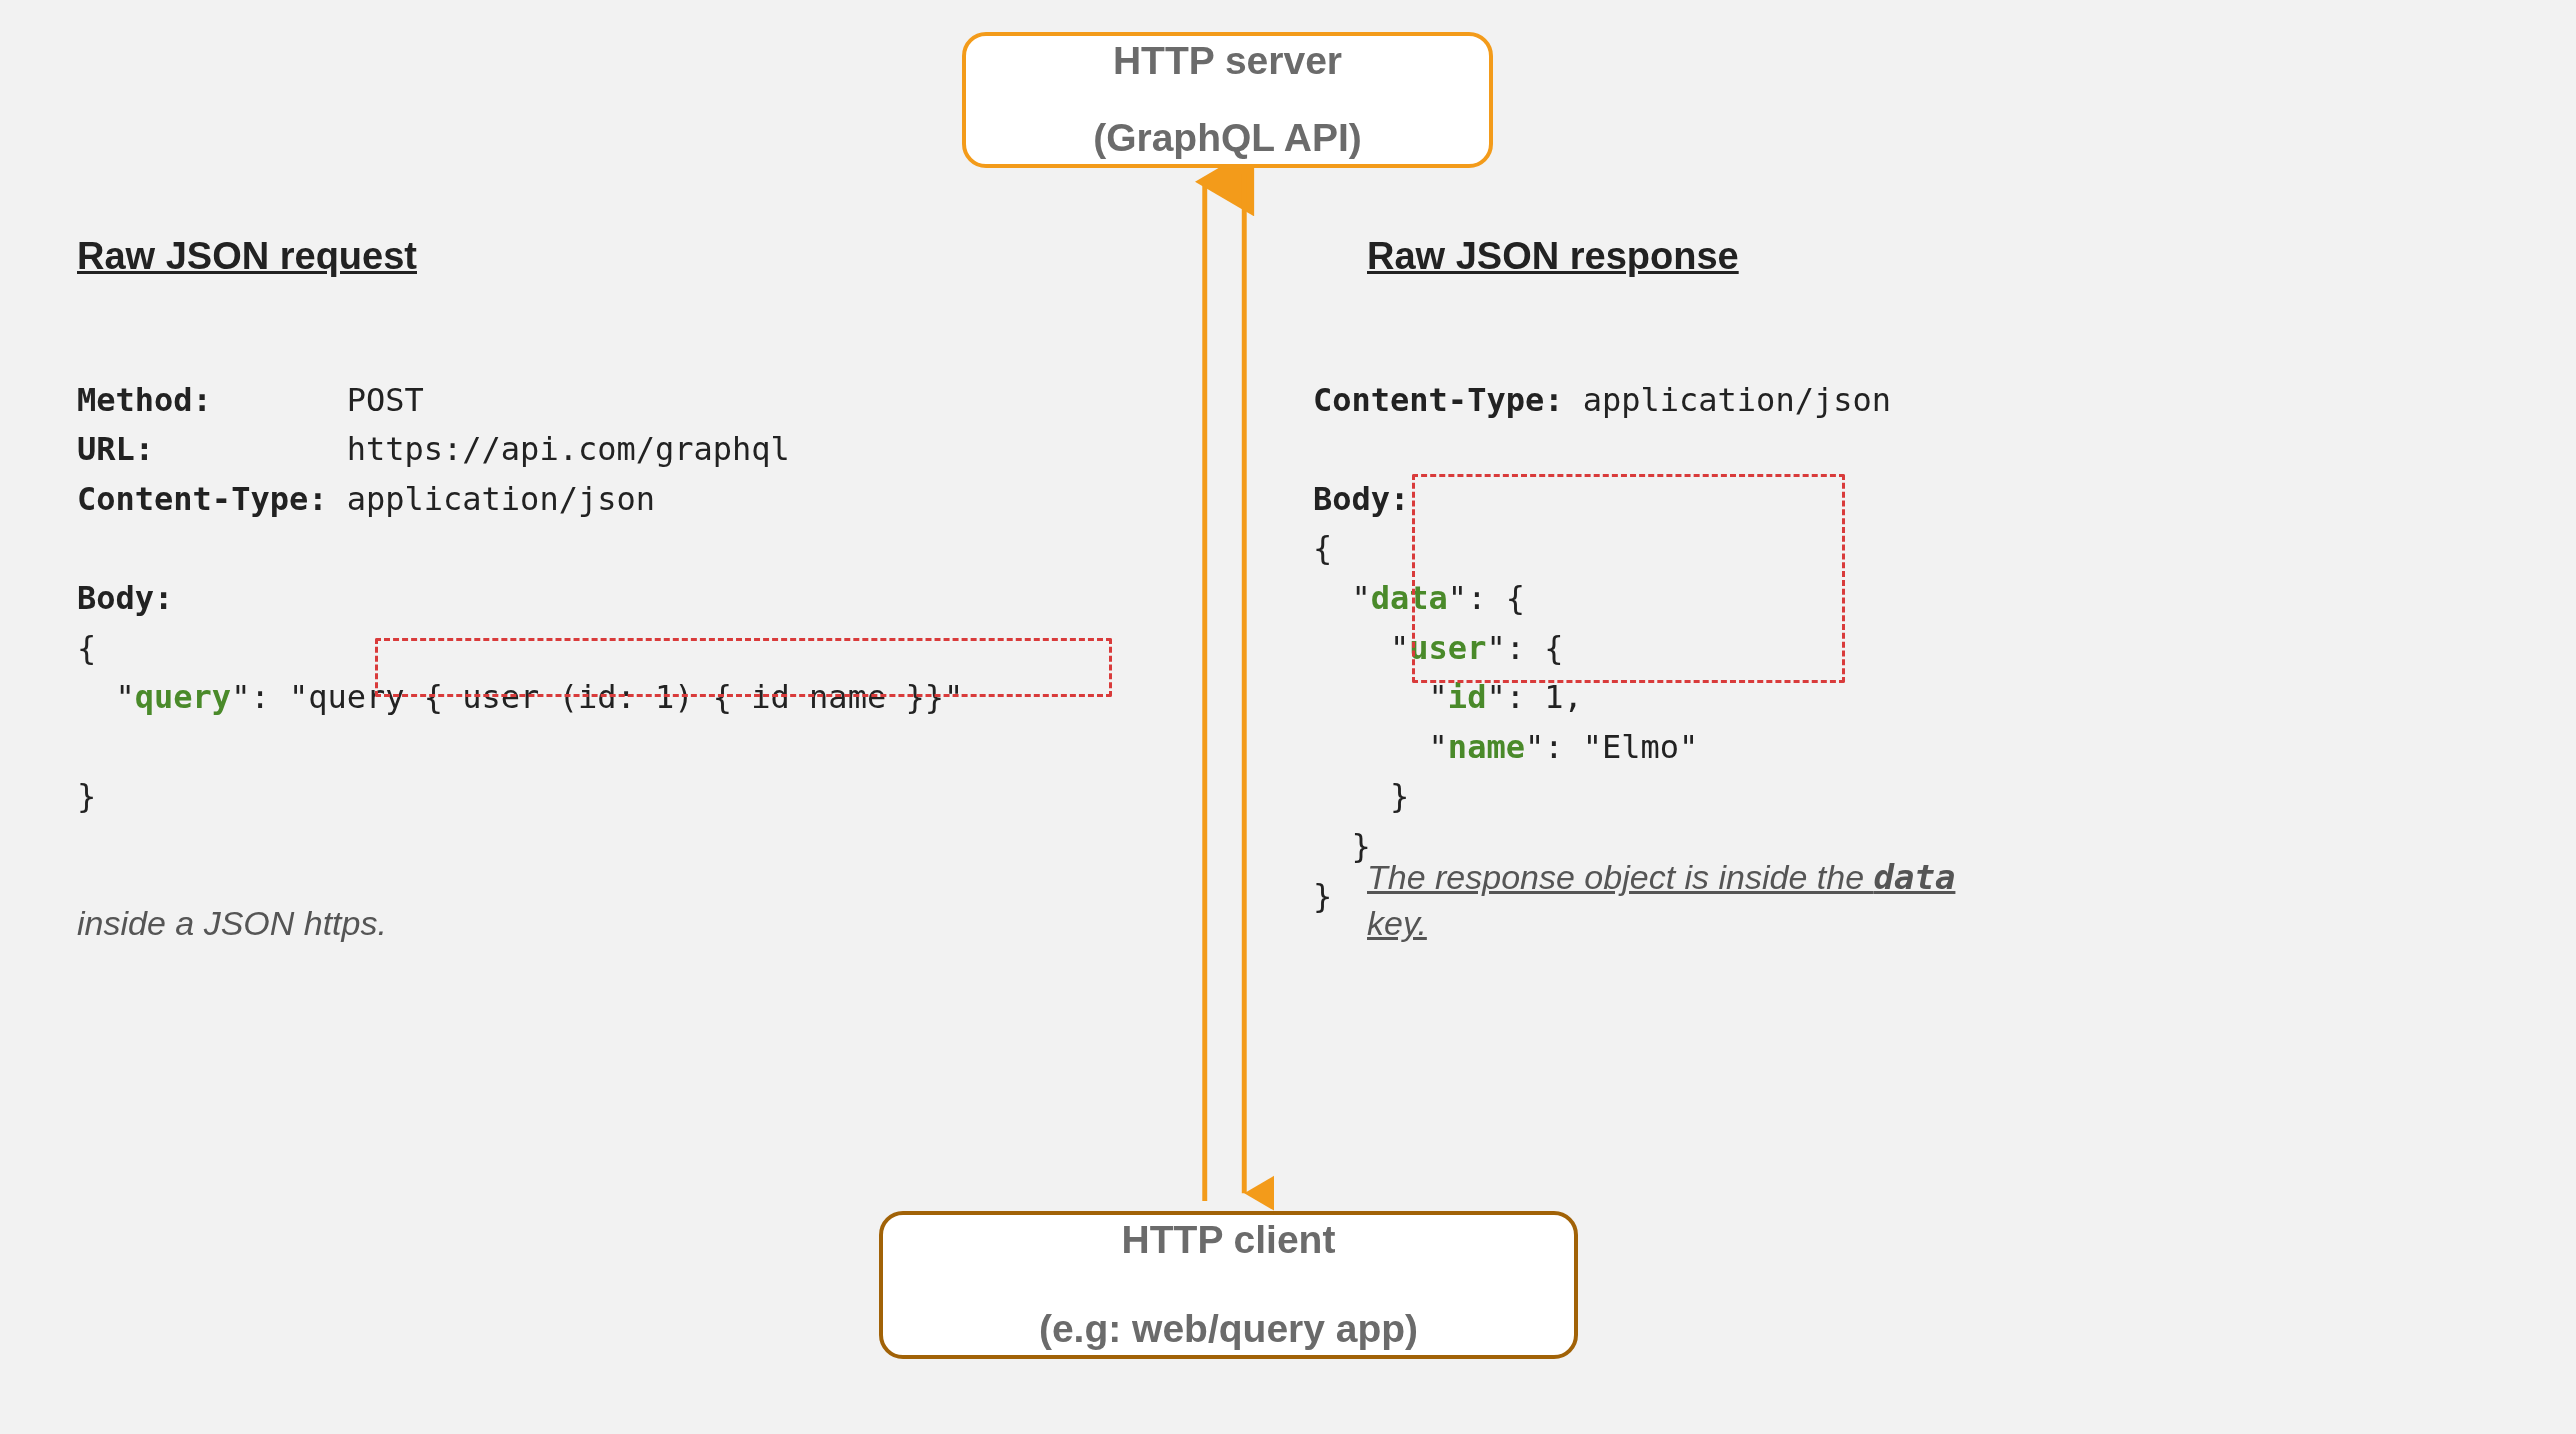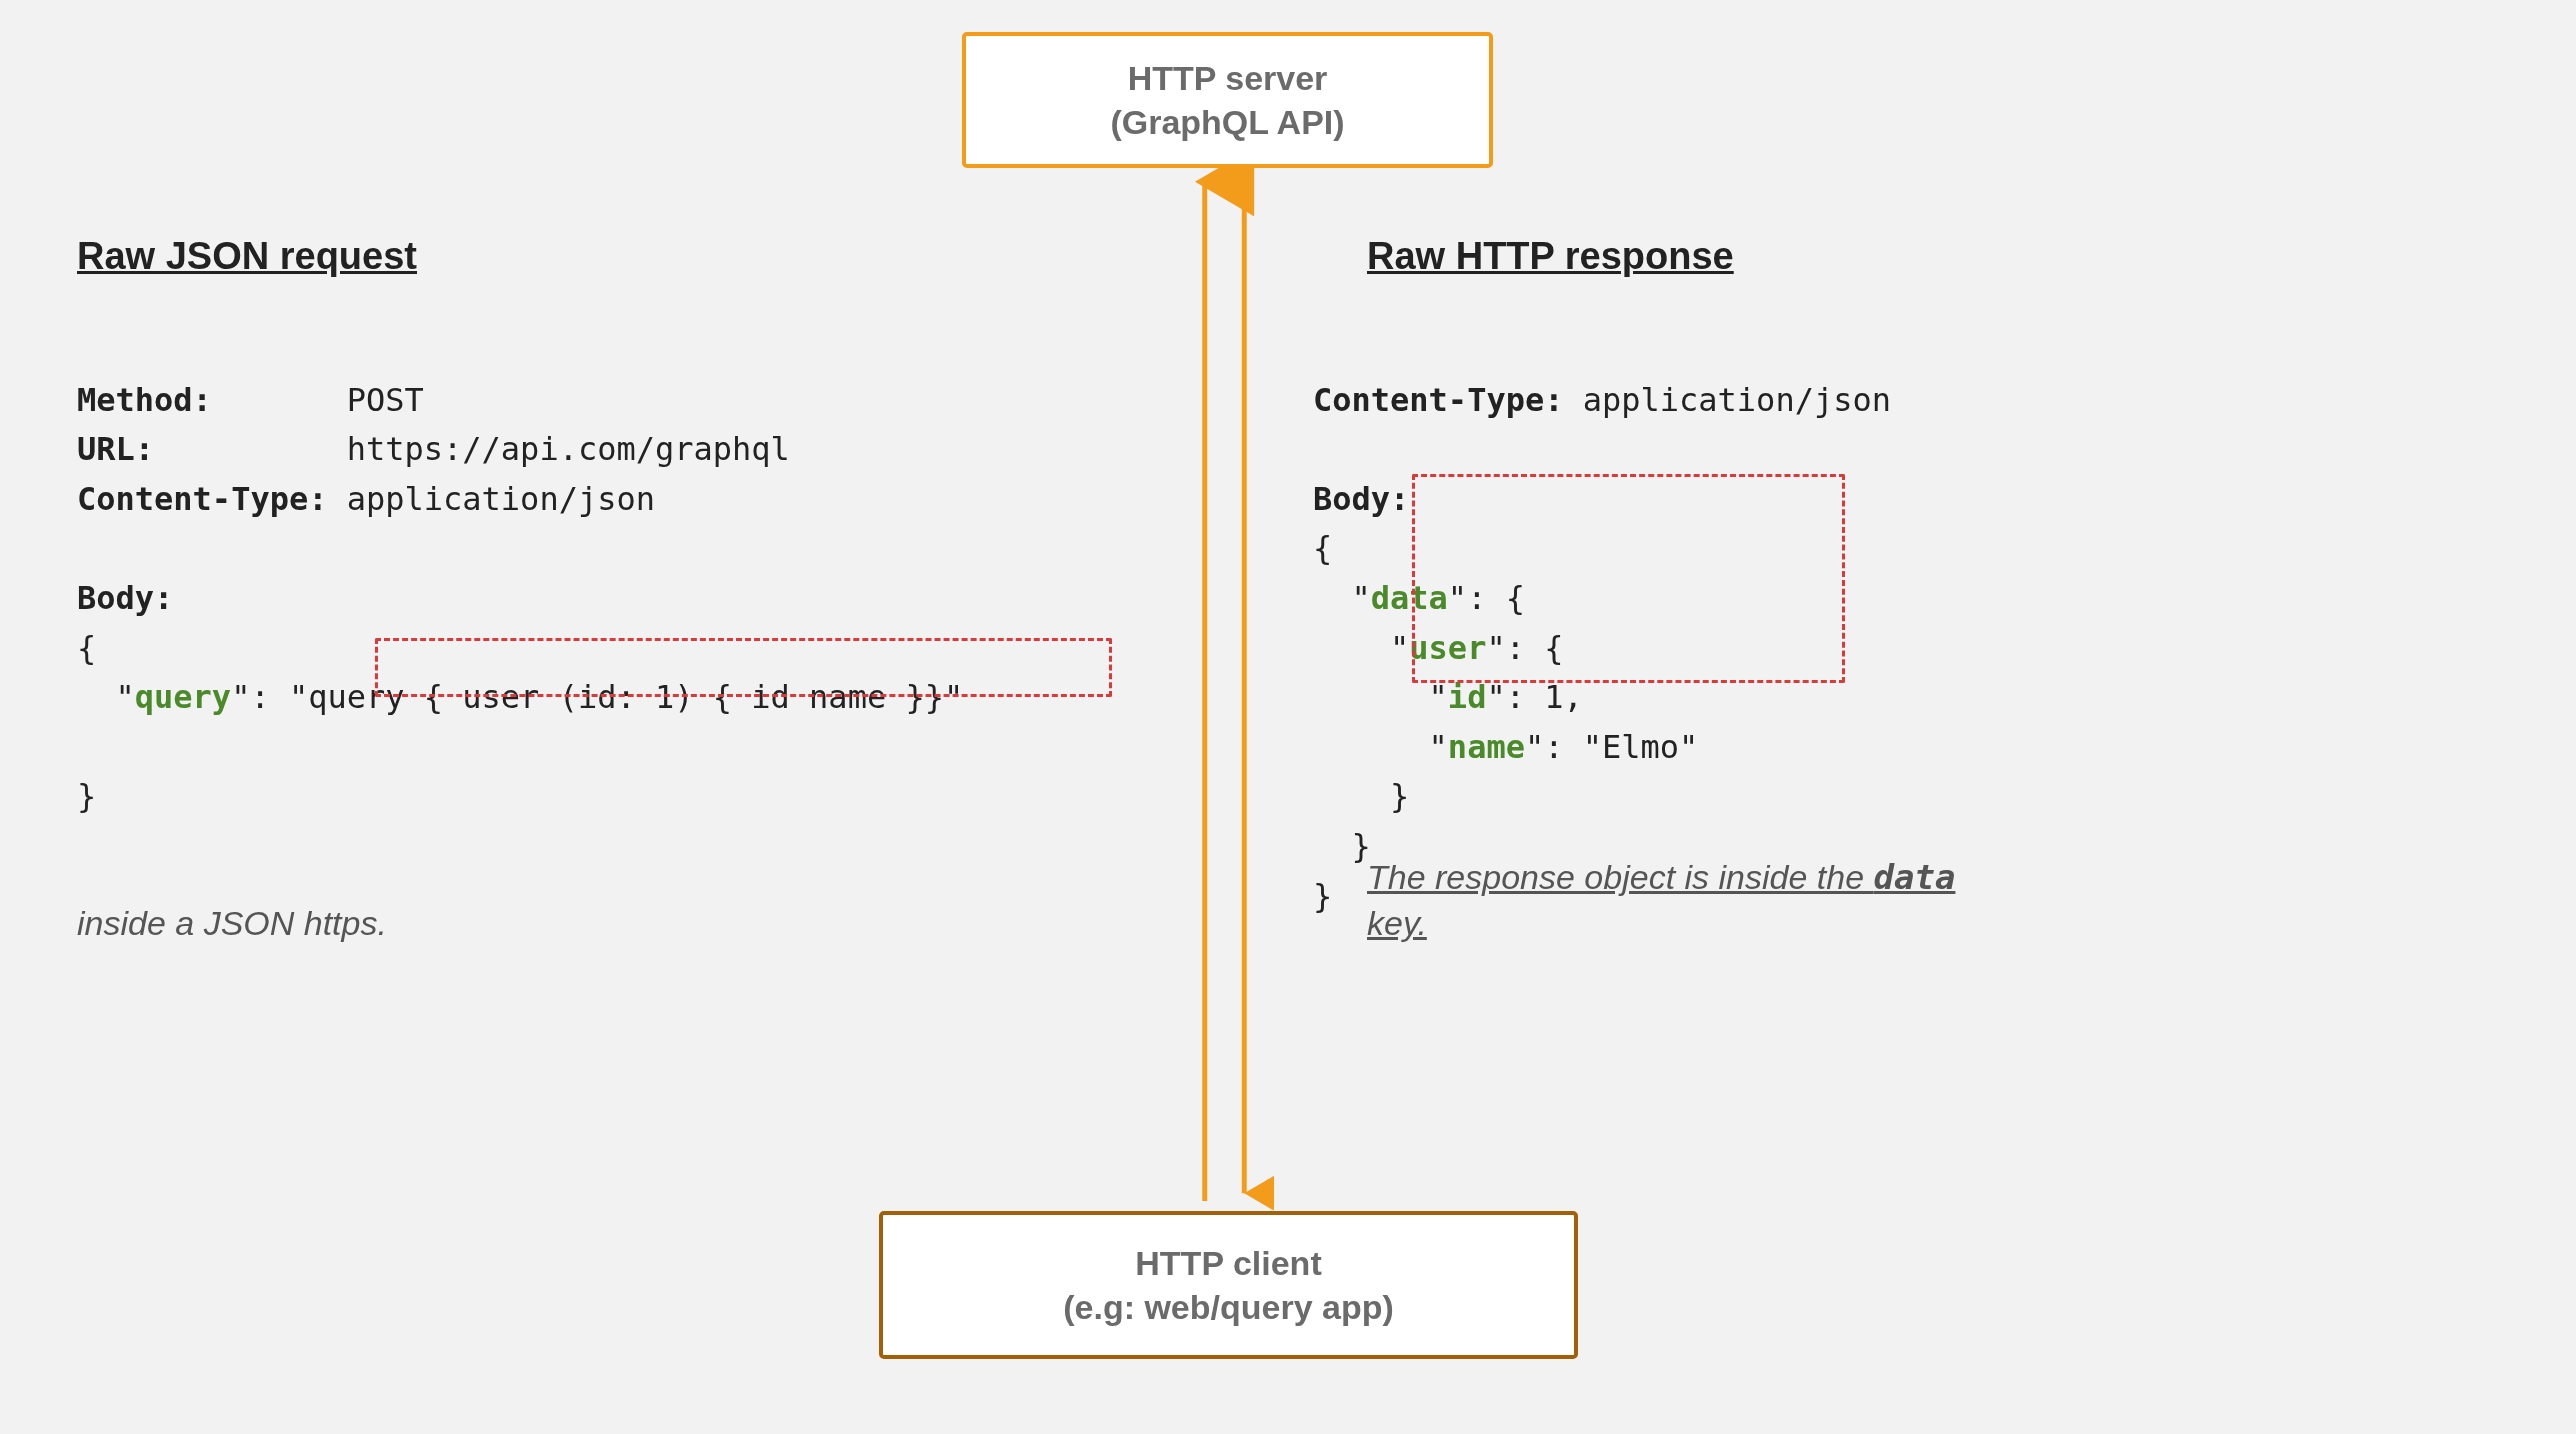--- a/index.html
+++ b/index.html
@@ -8,27 +8,27 @@
     width: 2576px;
     height: 1434px;
     background: #f2f2f2;
     font-family: -apple-system, BlinkMacSystemFont, "Segoe UI", Arial, sans-serif;
     color: #222;
     position: relative;
   }
   .node-box {
     position: absolute;
     background: #fff;
-    border-radius: 5px;
+    border-radius: 24px;
     text-align: center;
     display: flex;
     flex-direction: column;
-    justify-content: center;
+    justify-content: space-between;
     align-items: center;
-    font-size: 34px;
+    font-size: 39px;
     font-weight: 600;
     color: #6b6b6b;
     line-height: 1.3;
   }
   .server-box {
     left: 962px;
     top: 32px;
     width: 523px;
     height: 128px;
     border: 4px solid #f39b1a;
@@ -135,21 +135,21 @@
 <span>  "</span><span class="green">query</span><span>": </span><span>"query { user (id: 1) { id name }}"</span>
 
 <span>}</span>
 </div>
 <div class="dashed-box dashed-req"></div>
 <div class="caption req-caption">
   <br>
   <span>inside a JSON https.</span>
 </div>
 
-<div class="section-title res-title">Raw HTTP response</div>
+<div class="section-title res-title">Raw JSON response</div>
 <div class="mono res-block">
 <span class="k">Content-Type:</span> <span>application/json</span>
 
 <span class="k">Body:</span>
 <span>{</span>
 <span>  "</span><span class="green">data</span><span>": {</span>
 <span>    "</span><span class="green">user</span><span>": {</span>
 <span>      "</span><span class="green">id</span><span>": </span><span>1,</span>
 <span>      "</span><span class="green">name</span><span>": </span><span>"Elmo"</span>
 <span>    }</span>

